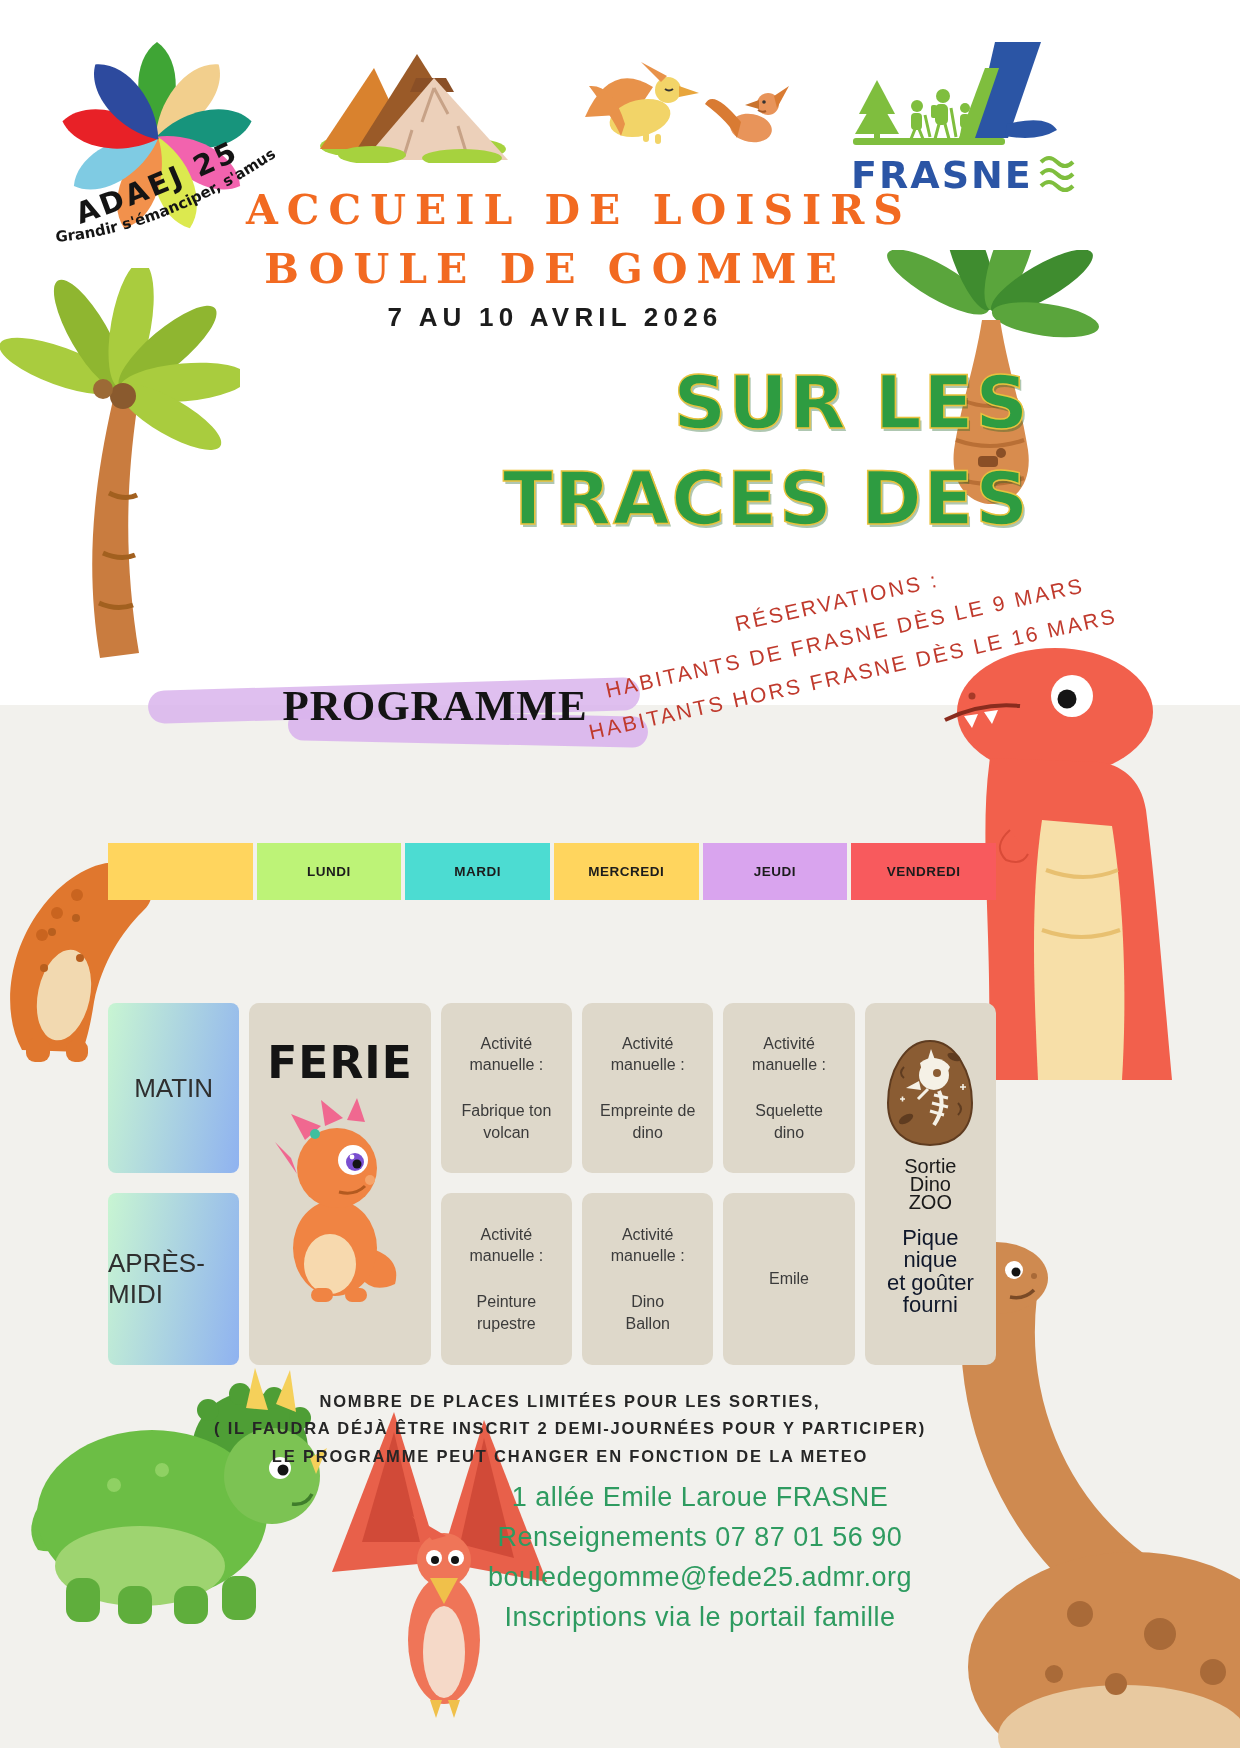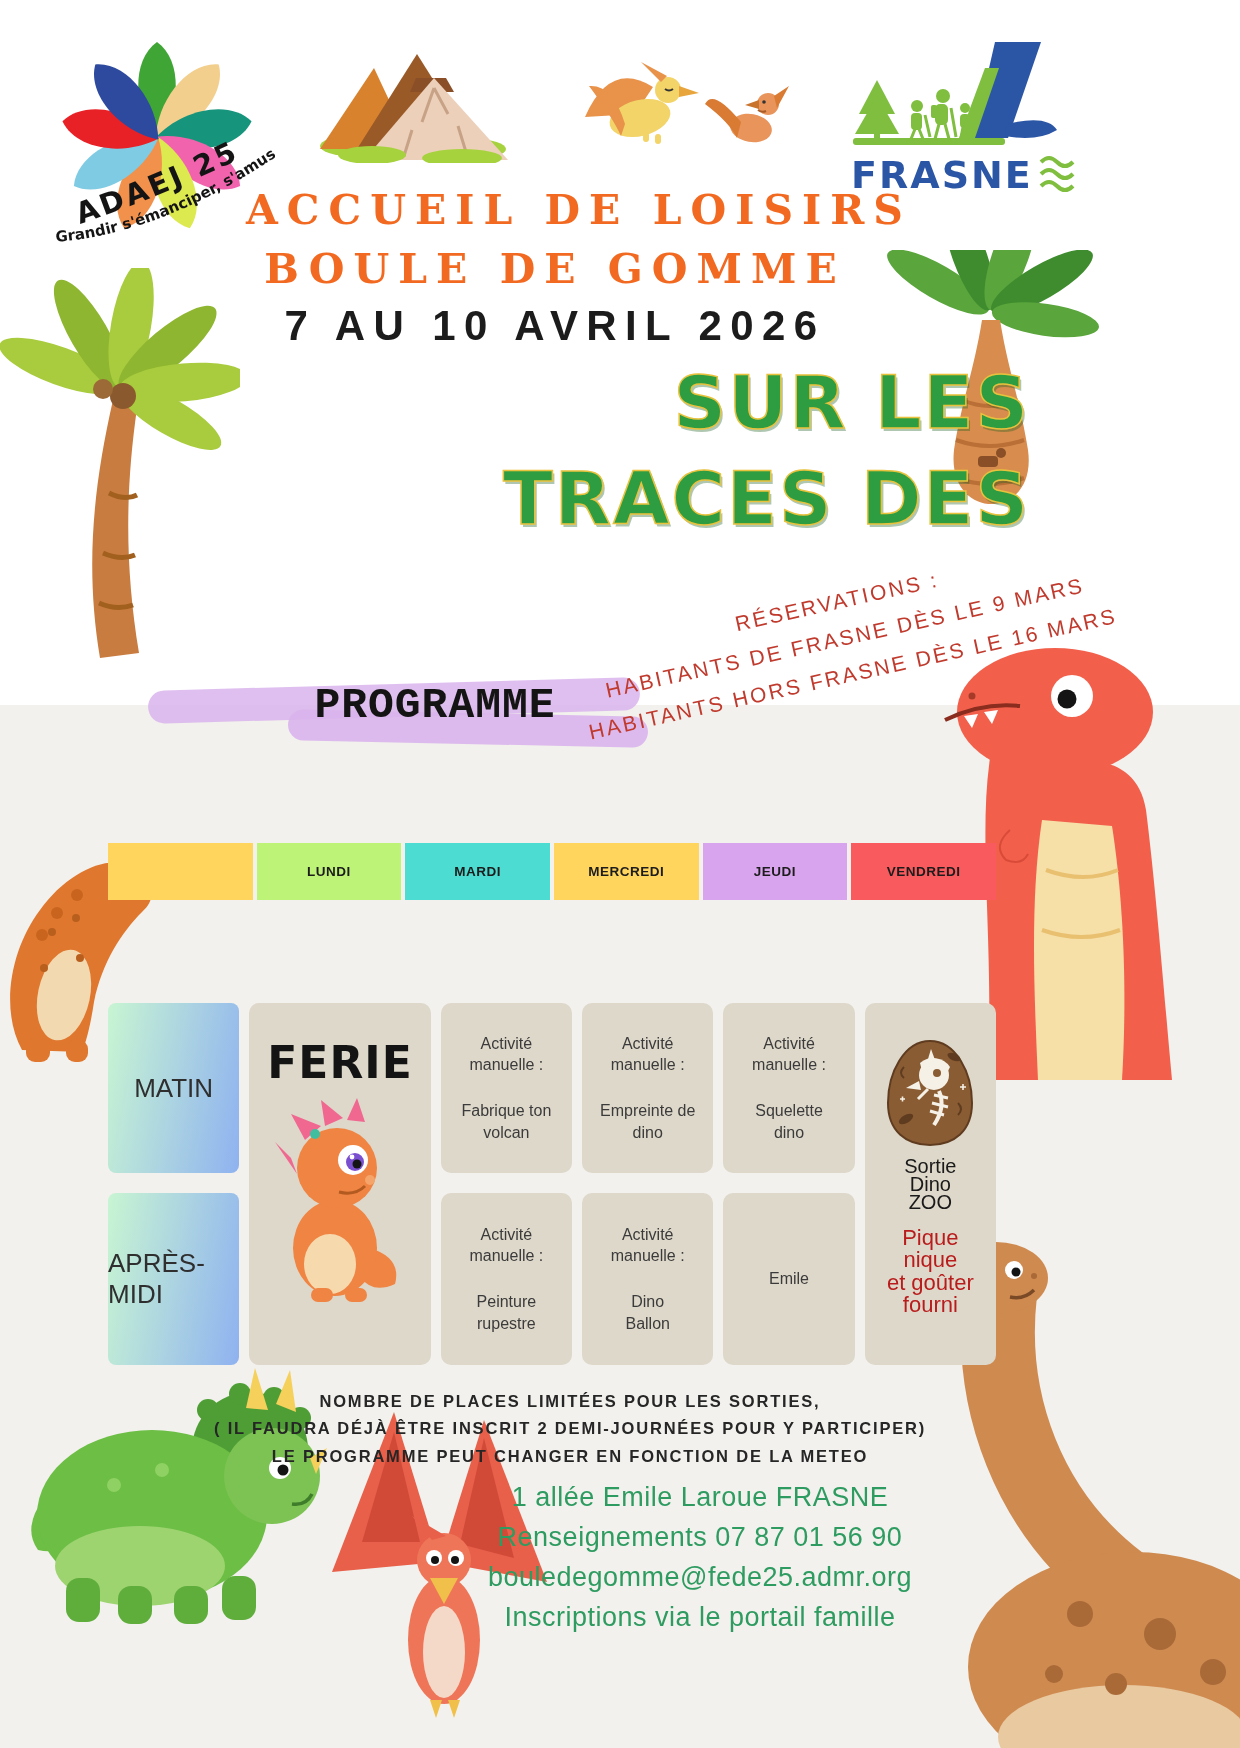--- a/index.html
+++ b/index.html
@@ -5,36 +5,36 @@
   html,body{margin:0;padding:0;background:#888;}
   .page{position:relative;width:1240px;height:1748px;background:#ffffff;overflow:hidden;
         font-family:"Liberation Sans",sans-serif;}
   .abs{position:absolute;}
   .gray-section{left:0;top:705px;width:1240px;height:1043px;background:#f2f1ed;}
 
   
   .title-orange{left:0;width:1110px;text-align:center;font-family:"DejaVu Serif",serif;
       font-weight:700;color:#f26a21;font-size:41px;letter-spacing:.22em;white-space:nowrap;}
   .t1{top:186px;padding-left:24px;} .t2{top:245px;}
-  .dates{left:0;top:302px;width:1110px;text-align:center;font-weight:700;font-size:42px;
+  .dates{left:0;top:302px;width:1110px;text-align:center;font-weight:700;font-size:26px;
       letter-spacing:.2em;color:#1c1c1c;white-space:nowrap;}
   .theme{left:0;width:1030px;text-align:right;font-family:"DejaVu Sans",sans-serif;
       font-weight:800;font-size:73px;color:#2e9c41;letter-spacing:2px;white-space:nowrap;
       -webkit-text-stroke:1.5px #e8c23d;text-shadow:2px 3px 0 rgba(27,94,32,.35);}
   .th1{top:360px;} .th2{top:456px;} .th3{top:550px;}
 
   .reservations{left:545px;top:583px;width:600px;transform:rotate(-12.5deg);
       color:#c03a2d;text-align:center;font-size:21px;letter-spacing:2.5px;line-height:1.75;
       font-weight:500;}
 
   
   .hl{background:#d9b4ec;border-radius:18px;opacity:.85;}
   .hl1{left:148px;top:684px;width:492px;height:33px;transform:rotate(-1.6deg);}
   .hl2{left:288px;top:713px;width:360px;height:31px;transform:rotate(1.2deg);opacity:.9;}
-  .programme-title{left:140px;top:681px;width:590px;text-align:center;font-family:Liberation Mono, monospace;
+  .programme-title{left:140px;top:681px;width:590px;text-align:center;font-family:Liberation Serif, serif;
       font-size:43px;font-weight:800;letter-spacing:1px;color:#141414;}
 
   
   .table{left:108px;top:843px;width:888px;}
   .thead{display:grid;grid-template-columns:repeat(6,1fr);gap:4px;height:57px;}
   .th{display:flex;align-items:center;justify-content:center;font-weight:800;font-size:13.5px;
       letter-spacing:.5px;color:#1c1c1c;}
   .tbody{margin-top:103px;display:grid;grid-template-columns:repeat(6,1fr);
       grid-template-rows:170px 172px;column-gap:10px;row-gap:20px;
       grid-template-areas:"matin ferie m1 w1 j1 ven" "apres ferie m2 w2 j2 ven";}
@@ -42,21 +42,21 @@
       align-items:center;justify-content:center;text-align:center;color:#3b3b3b;
       font-size:16px;line-height:1.35;padding:18px;}
   .rowlabel{background:linear-gradient(100deg,#c8f5d2,#8fb2f0);border-radius:8px;
       display:flex;align-items:center;justify-content:center;font-size:26px;color:#2f2f2f;}
   .a-matin{grid-area:matin;} .a-apres{grid-area:apres;} .a-ferie{grid-area:ferie;justify-content:flex-start;padding-top:30px;}
   .a-m1{grid-area:m1;} .a-w1{grid-area:w1;} .a-j1{grid-area:j1;}
   .a-m2{grid-area:m2;} .a-w2{grid-area:w2;} .a-j2{grid-area:j2;} .a-ven{grid-area:ven;justify-content:flex-start;padding-top:34px;}
   .cell .head{margin-bottom:24px;}
   .ferie-label{font-family:"DejaVu Sans",sans-serif;font-size:44px;font-weight:800;color:#141414;letter-spacing:1px;}
   .sortie{font-size:20px;line-height:.9;color:#1a1a1a;margin-top:8px;}
-  .picnic{font-size:22px;line-height:1.02;color:#b91c1c;margin-top:16px;}
+  .picnic{font-size:22px;line-height:1.02;color:#0f172a;margin-top:16px;}
 
   .notes{left:115px;top:1388px;width:910px;text-align:center;font-weight:700;font-size:16.5px;
       letter-spacing:1.8px;color:#262626;line-height:1.66;}
   .contact{left:390px;top:1478px;width:620px;text-align:center;color:#2e9b60;font-size:27px;
       line-height:1.48;letter-spacing:.5px;}
 
   .z1{z-index:1;} .z2{z-index:2;} .z3{z-index:3;}
 </style>
 </head>
 <body>

